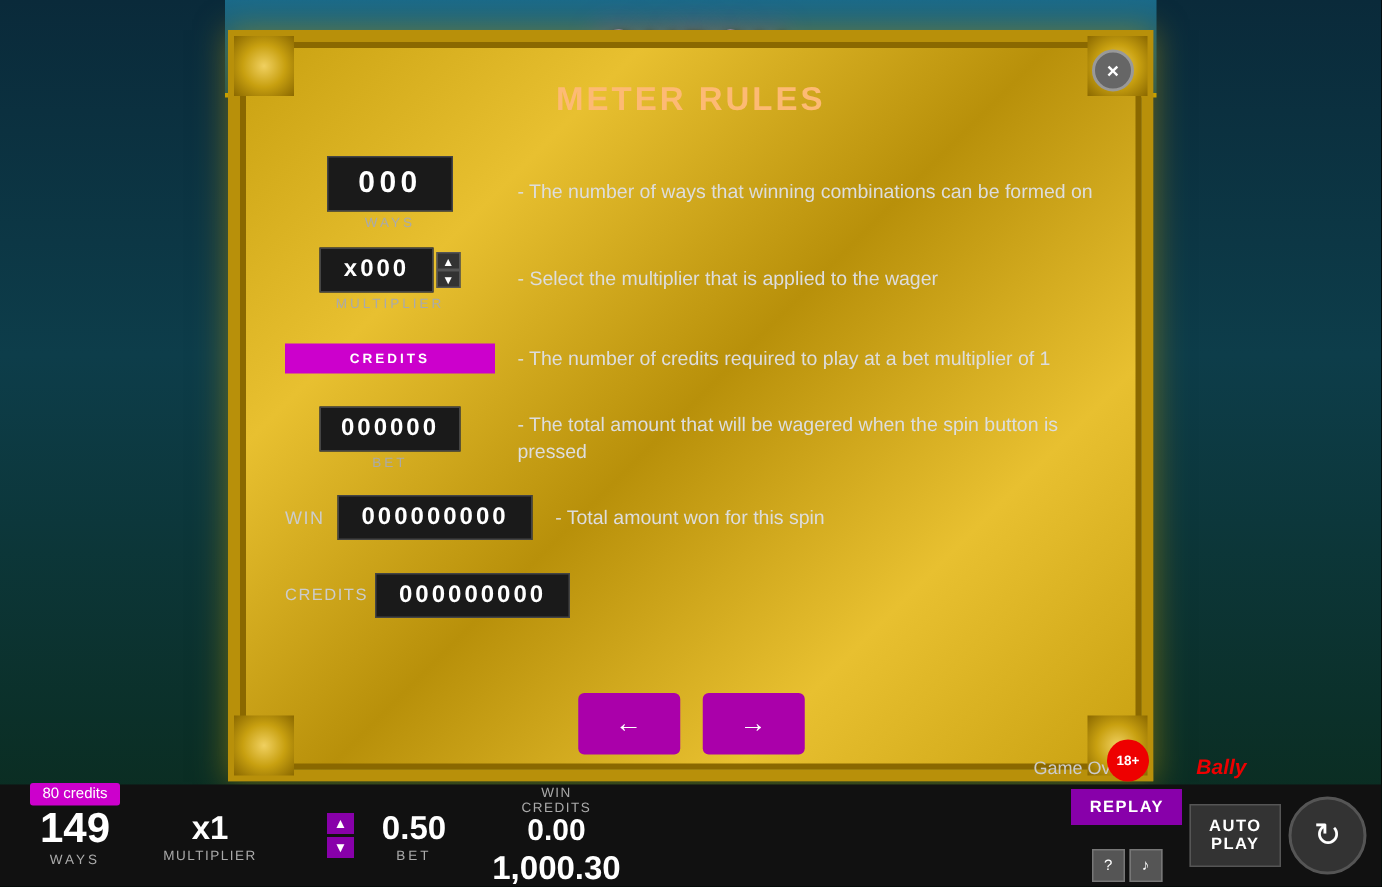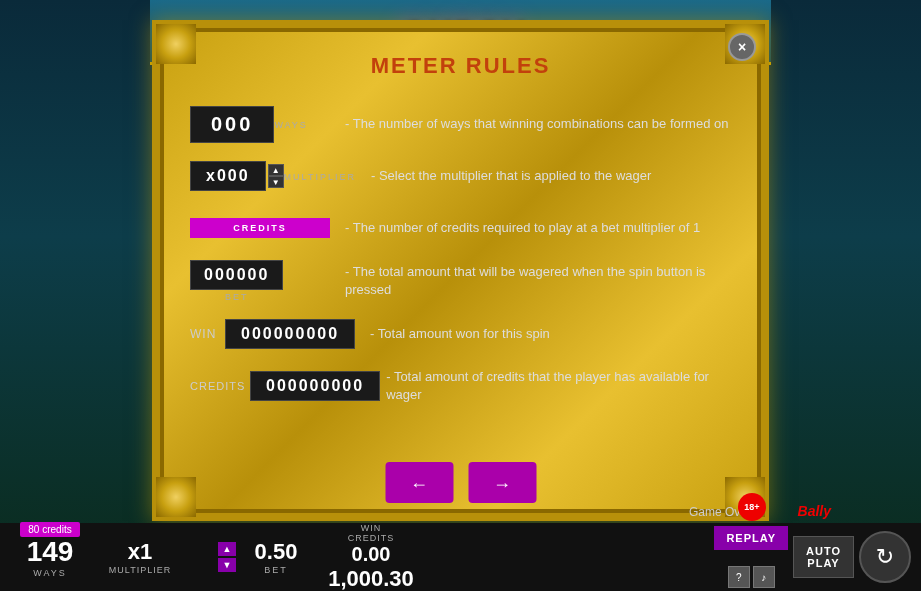--- a/index.html
+++ b/index.html
@@ -92,40 +92,41 @@
       right: 160px;
       bottom: 78px;
       padding: 20px 30px;
       color: #fff;
     }
 
     .meter-title {
       text-align: center;
       font-size: 22px;
       font-weight: bold;
-      color: #c2410c;
+      color: #fdba74;
       letter-spacing: 2px;
       margin-bottom: 25px;
       margin-top: 5px;
     }
 
     .rules-table {
       width: 100%;
     }
 
     .rule-row {
       display: flex;
       align-items: center;
       margin-bottom: 12px;
       min-height: 40px;
     }
 
     .rule-indicator {
       min-width: 140px;
       display: flex;
+      flex-direction: column;
       align-items: center;
       margin-right: 15px;
     }
 
     
     .ways-box {
       background: #1a1a1a;
       border: 1px solid #444;
       color: #fff;
       font-size: 20px;
@@ -607,21 +608,20 @@
 
       <div class="rule-row">
         <div class="rule-indicator">
           <div class="win-row">
             <span class="credits-row-label">CREDITS</span>
             <div class="credits-value">
               <span>000000000</span>
             </div>
           </div>
         </div>
-        <span class="rule-text">- Total amount of credits that the player has available for wager</span>
       </div>
 
     </div>
   </div>
 
   <div class="nav-buttons">
     <button class="nav-btn">
       <span class="nav-arrow">←</span>
     </button>
     <button class="nav-btn">

